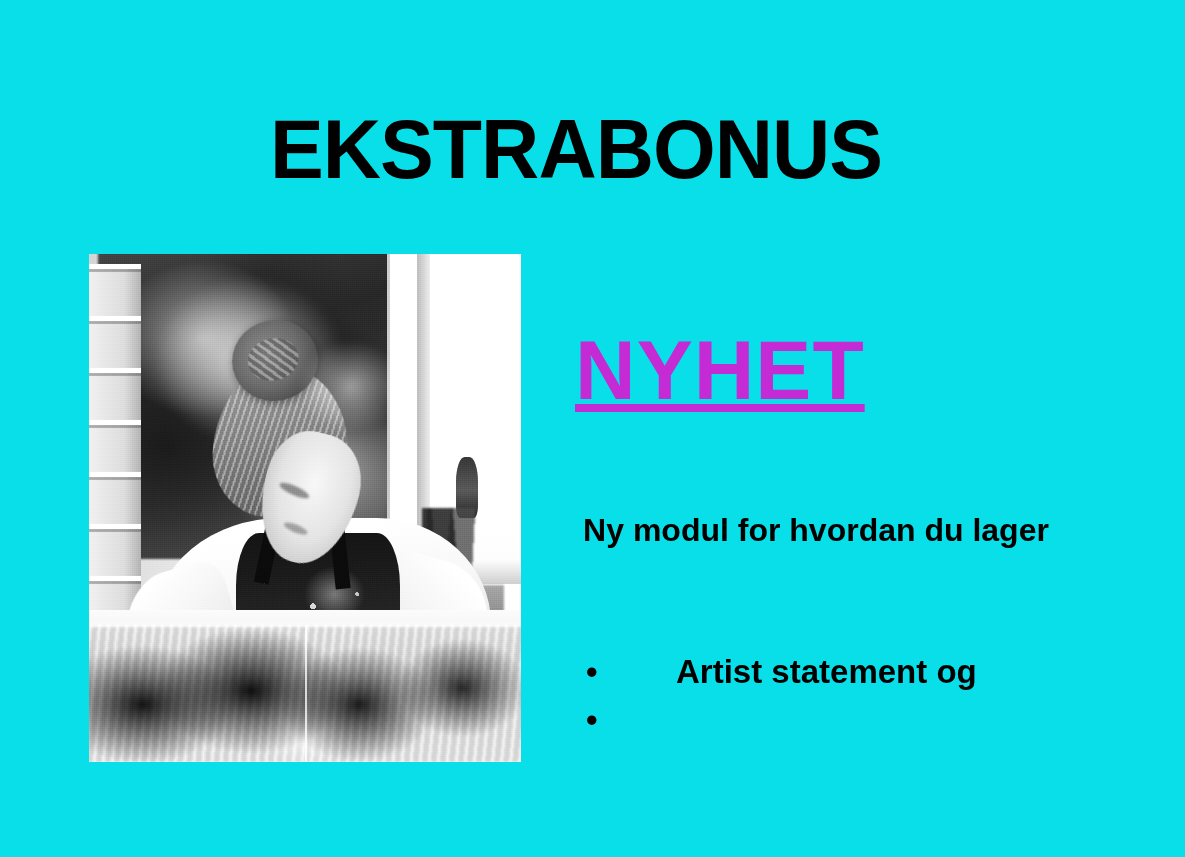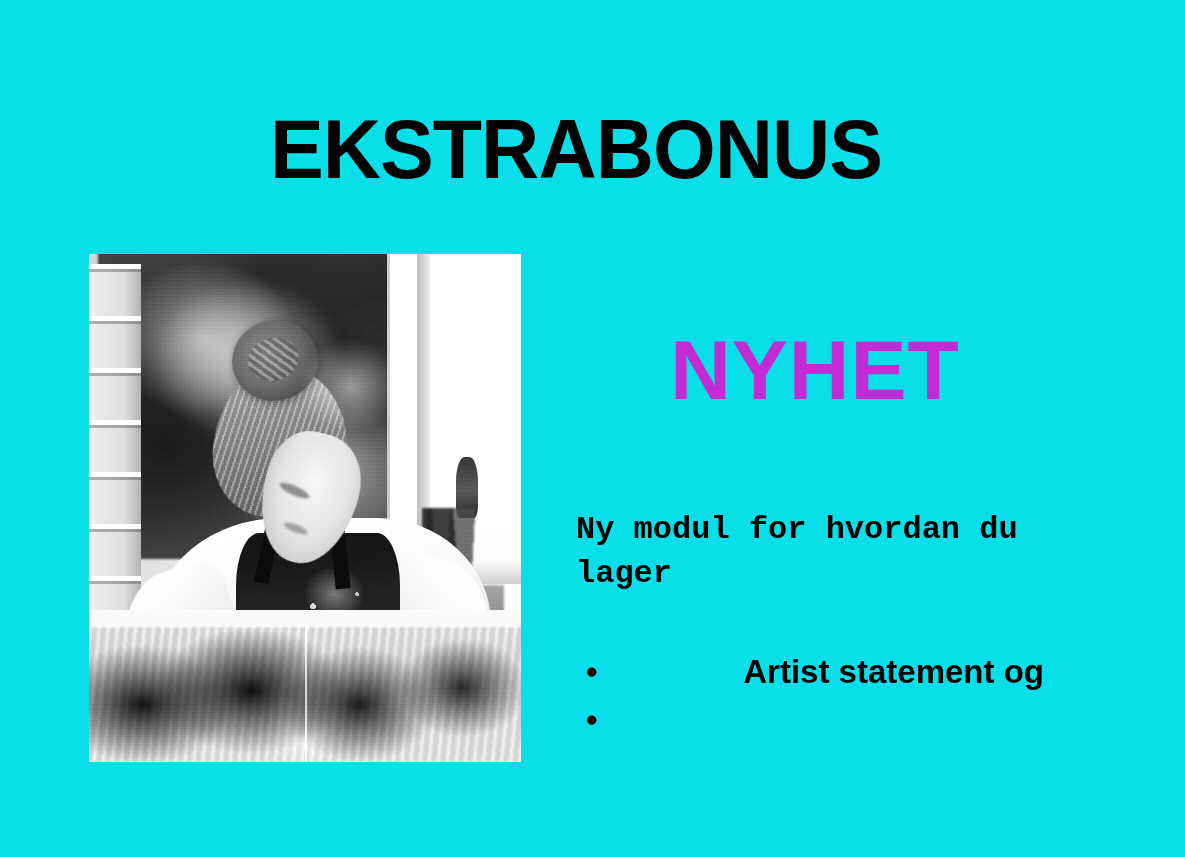--- a/index.html
+++ b/index.html
@@ -347,39 +347,40 @@
       repeating-linear-gradient(90deg, rgba(255,255,255,.025) 0 1px, rgba(0,0,0,.025) 1px 2px);
     mix-blend-mode: overlay;
   }
 
   
   .nyhet {
     position: absolute;
     left: 575px;
     top: 328px;
     width: 480px;
-    text-align: center;
+    text-align: left;
     font-weight: 700;
     font-size: 84px;
     line-height: 1.0;
     letter-spacing: 1px;
     color: #c42bd4;
     white-space: nowrap;
+    text-decoration: underline;
   }
 
   .subhead {
     position: absolute;
     left: 576px;
     top: 508px;
     width: 480px;
+    text-align: center;
     font-weight: 700;
     font-size: 32px;
     line-height: 1.38;
     color: #000000;
-    font-family: Liberation Mono, monospace;
   }
 
   .bullets {
     position: absolute;
     left: 576px;
     top: 648px;
     width: 480px;
     margin: 0;
     padding: 0;
     list-style: none;
@@ -396,21 +397,21 @@
     flex: 0 0 auto;
     width: 14px;
     margin-left: 10px;
     margin-right: 76px;
     font-size: 33px;
     line-height: 1.45;
     color: #000000;
   }
   .bullet-label {
     flex: 1 1 auto;
-    text-align: right;
+    text-align: left;
     padding-right: 12px;
     white-space: nowrap;
   }
 </style>
 </head>
 <body>
 
 <div class="slide" style="background: rgb(9, 223, 232); padding-left: 7px;">
 
   <div class="headline">EKSTRABONUS</div>

